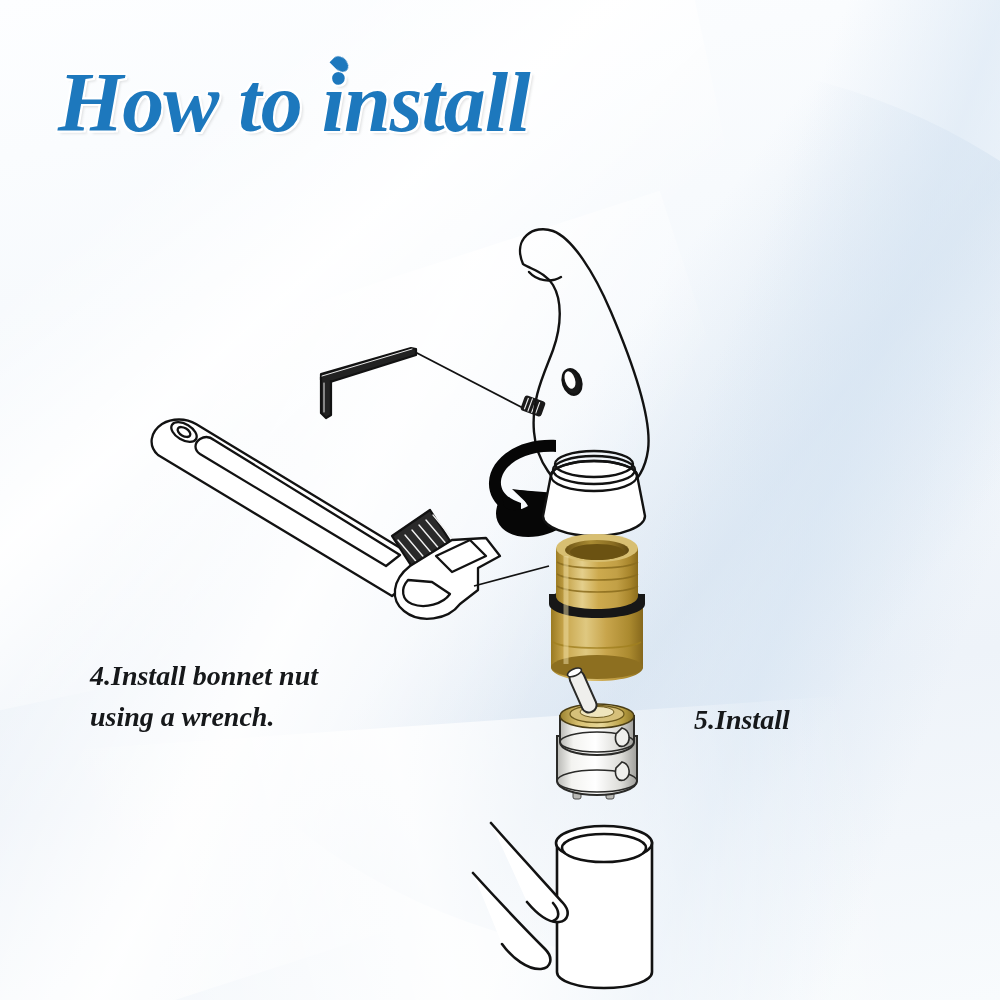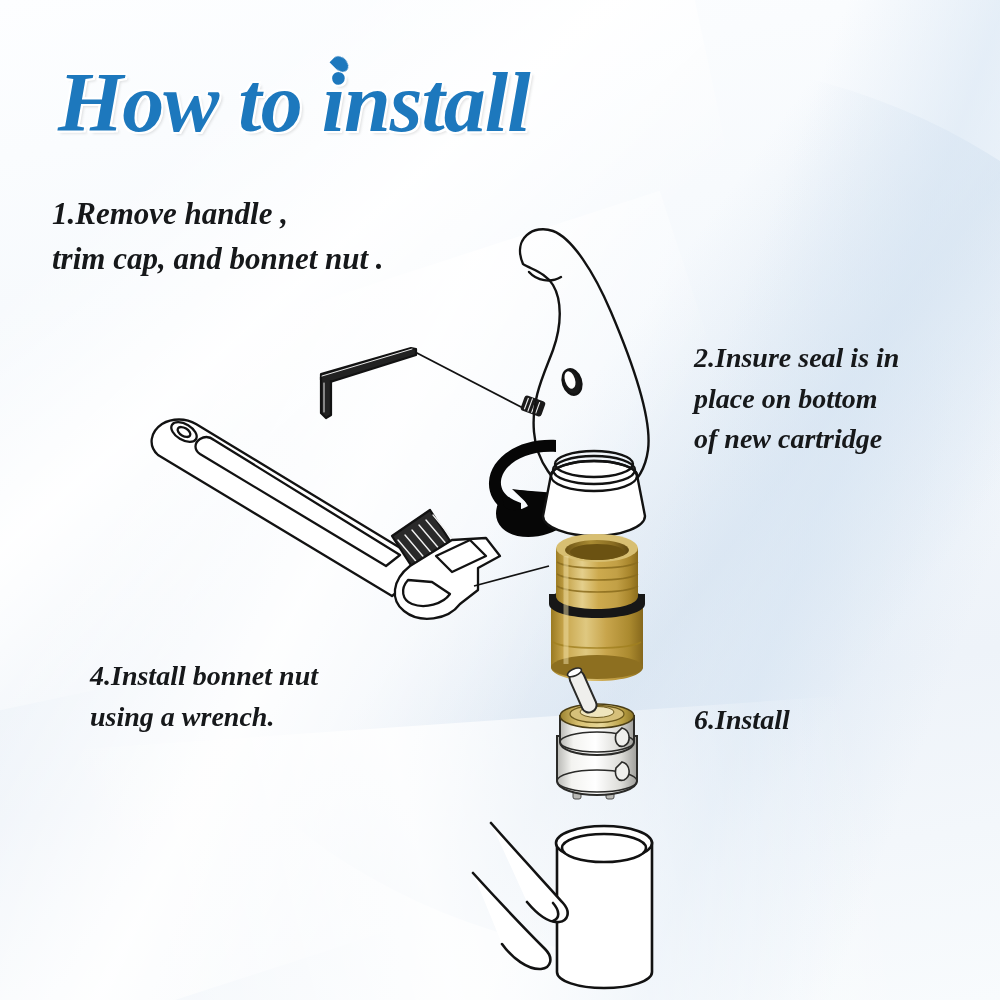--- a/index.html
+++ b/index.html
@@ -306,22 +306,17 @@
       <ellipse cx="604" cy="843" rx="48" ry="17" fill="#ffffff"></ellipse>
       <ellipse cx="604" cy="848" rx="42" ry="14" fill="#ffffff"></ellipse>
 
       <path d="M 491 823 C 520 856, 548 886, 563 903 C 571 912, 568 921, 559 922 C 549 923, 537 914, 527 902" fill="#ffffff"></path>
 
       <path d="M 473 873 C 503 906, 531 935, 545 949 C 554 958, 551 968, 541 969 C 528 970, 512 958, 502 944" fill="#ffffff"></path>
       <path d="M 553 903 C 560 911, 560 918, 553 921"></path>
     </g>
   </svg>
 
-  <div class="step" id="step1">1.Remove handle ,
-trim cap, and bonnet nut .</div>
-  <div class="step" id="step2">2.Insure seal is in
-place on bottom
-of new cartridge</div>
-  <div class="step" id="step3"><span>6.Install</span></div>
+  <div class="step" id="step3"><span>5.Install</span></div>
   <div class="step" id="step4">4.Install bonnet nut
 using a wrench.</div>
 
 </div>
 
 </body></html>

